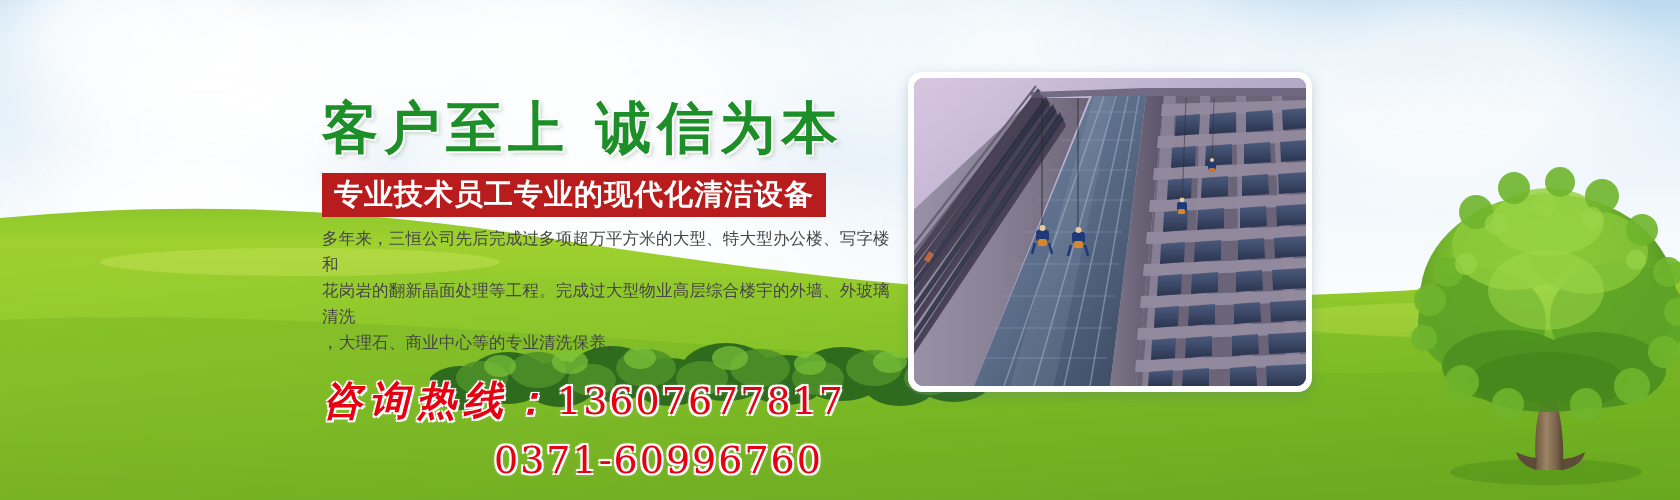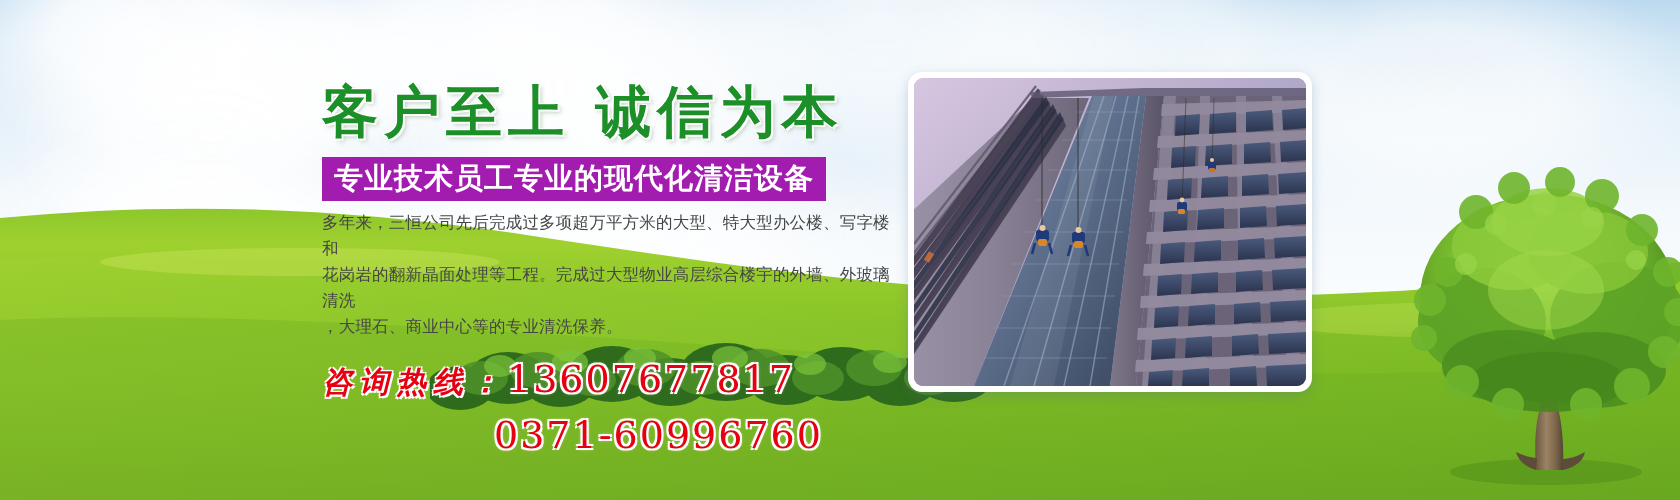--- a/index.html
+++ b/index.html
@@ -83,21 +83,21 @@
     width: 560px;
     height: 90px;
     pointer-events: none;
   }
   .treeline svg { display:block; }
 
   
   .copy {
     position: absolute;
     left: 322px;
-    top: 80px;
+    top: 96px;
     width: 600px;
   }
 
   .headline {
     font-family: "DejaVu Serif", "Liberation Serif", serif;
     font-size: 56px;
     font-weight: bold;
     letter-spacing: 6px;
     color: #1c8f28;
     margin: 0;
@@ -108,21 +108,21 @@
      -1px -1px 0 #ffffff,
       1px -1px 0 #ffffff,
      -1px  1px 0 #ffffff,
       3px 3px 4px rgba(120,150,120,0.45);
   }
 
   .subbar {
     display: inline-block;
     margin-top: 14px;
     padding: 6px 12px 8px 12px;
-    background: #a21caf;
+    background: #b91c1c;
     color: #ffffff;
     font-size: 29px;
     font-weight: bold;
     letter-spacing: 1px;
     line-height: 1.05;
     white-space: nowrap;
     font-family: "DejaVu Sans", "Liberation Sans", sans-serif;
   }
 
   .blurb {
@@ -138,21 +138,21 @@
   .hotline {
     margin-top: 18px;
     font-family: "DejaVu Serif", "Liberation Serif", serif;
   }
   .hotline-row {
     display: flex;
     align-items: baseline;
     white-space: nowrap;
   }
   .hotline-label {
-    font-size: 30px;
+    font-size: 40px;
     font-weight: bold;
     color: #e60012;
     letter-spacing: 7px;
     font-style: italic;
     text-shadow:
       2px 2px 0 #ffffff,
      -1.5px -1.5px 0 #ffffff,
       1.5px -1.5px 0 #ffffff,
      -1.5px  1.5px 0 #ffffff,
       0 0 3px #ffffff;

